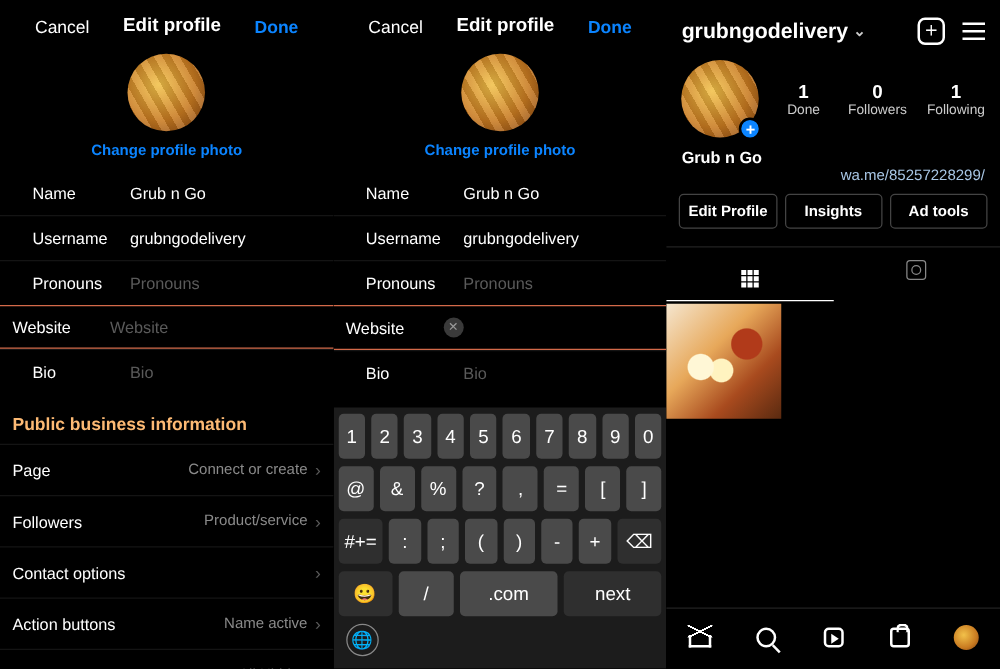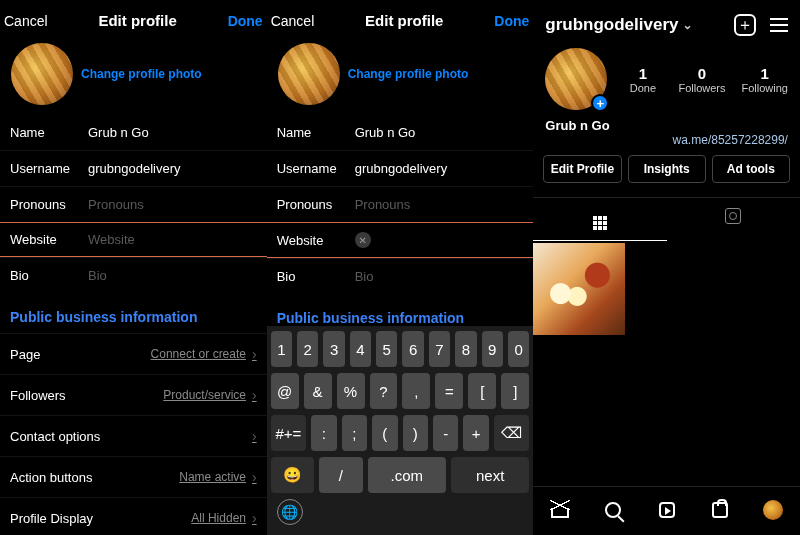--- a/index.html
+++ b/index.html
@@ -1,36 +1,36 @@
 <!DOCTYPE html>
 <html><head>
 <meta charset="utf-8">
 <style>
   * { box-sizing: border-box; margin:0; padding:0; font-family: -apple-system, Helvetica, Arial, sans-serif; }
   body { background:#000; color:#fff; width:800px; height:535px; overflow:hidden; }
   .triptych { display:flex; width:800px; height:535px; }
   .panel { width:266.66px; height:535px; background:#000; position:relative; overflow:hidden; font-size:13px; }
-  .hdr { display:flex; justify-content:space-between; align-items:center; padding:12px 4px; }
+  .hdr { display:flex; justify-content:space-between; align-items:center; padding:12px 28px; }
   .hdr .cancel { color:#fff; font-size:14px; }
   .hdr .title { color:#fff; font-weight:600; font-size:15px; }
   .hdr .done { color:#0b84ff; font-weight:600; font-size:14px; }
-  .avatar-wrap { display:flex; align-items:center; gap:8px; margin-top:2px; margin-bottom:10px;margin-left:11px; }
+  .avatar-wrap { display:flex; flex-direction:column; align-items:center; gap:8px; margin-top:2px; margin-bottom:10px; }
   .avatar { width:62px; height:62px; border-radius:50%; background:radial-gradient(circle at 40% 40%, #f2c14a, #c97b21 55%, #7a3d10); position:relative; overflow:hidden; }
   .avatar::after{ content:""; position:absolute; inset:0; background: repeating-linear-gradient(60deg, rgba(255,255,255,.12) 0 6px, rgba(0,0,0,.12) 6px 12px);}
   .cpp { color:#0b84ff; font-weight:600; font-size:12px; }
-  .row { display:flex; align-items:center; padding:10px 10px; border-top:1px solid rgba(255,255,255,0.08); min-height:34px; }
+  .row { display:flex; align-items:center; padding:10px 26px; border-top:1px solid rgba(255,255,255,0.08); min-height:34px; }
   .row.noborder { border-top:none; }
   .row .label { width:78px; color:#fff; font-size:13px; }
   .row .value { flex:1; color:#fff; font-size:13px; }
   .row .placeholder { color:#5a5a5a; }
   .highlight { border:1px solid #d46a4a; border-left:none; border-right:none; padding:9px 10px; }
-  .section-title { padding:16px 10px 8px; color:#3b82f6; font-weight:700; font-size:14px; }
+  .section-title { padding:16px 10px 8px; color:#fdba74; font-weight:700; font-size:14px; }
   .nav-row { display:flex; justify-content:space-between; align-items:center; padding:12px 10px; border-top:1px solid rgba(255,255,255,0.08);}
   .nav-row .left { color:#fff; font-size:13px;}
-  .nav-row .right { color:#8a8a8a; font-size:12px; display:flex; align-items:center; gap:6px;text-decoration:underline;}
+  .nav-row .right { color:#8a8a8a; font-size:12px; display:flex; gap:6px;}
   .chev { color:#5a5a5a; font-size:14px; }
   .clearbtn { width:16px; height:16px; border-radius:50%; background:#3a3a3a; color:#9a9a9a; display:flex; align-items:center; justify-content:center; font-size:10px;}
   
   .keyboard { position:absolute; bottom:0; left:0; right:0; background:#1c1c1c; padding:5px 4px 8px; }
   .krow { display:flex; gap:5px; margin-bottom:6px; }
   .key { flex:1; background:#4a4a4a; color:#fff; border-radius:4px; height:36px; display:flex; align-items:center; justify-content:center; font-size:15px;}
   .key.dark { background:#2f2f2f; }
   .key.wide { flex:1.4; }
   .key.wider { flex:1.8; }
   .globe { display:flex; justify-content:flex-start; padding:0 6px 2px;}

